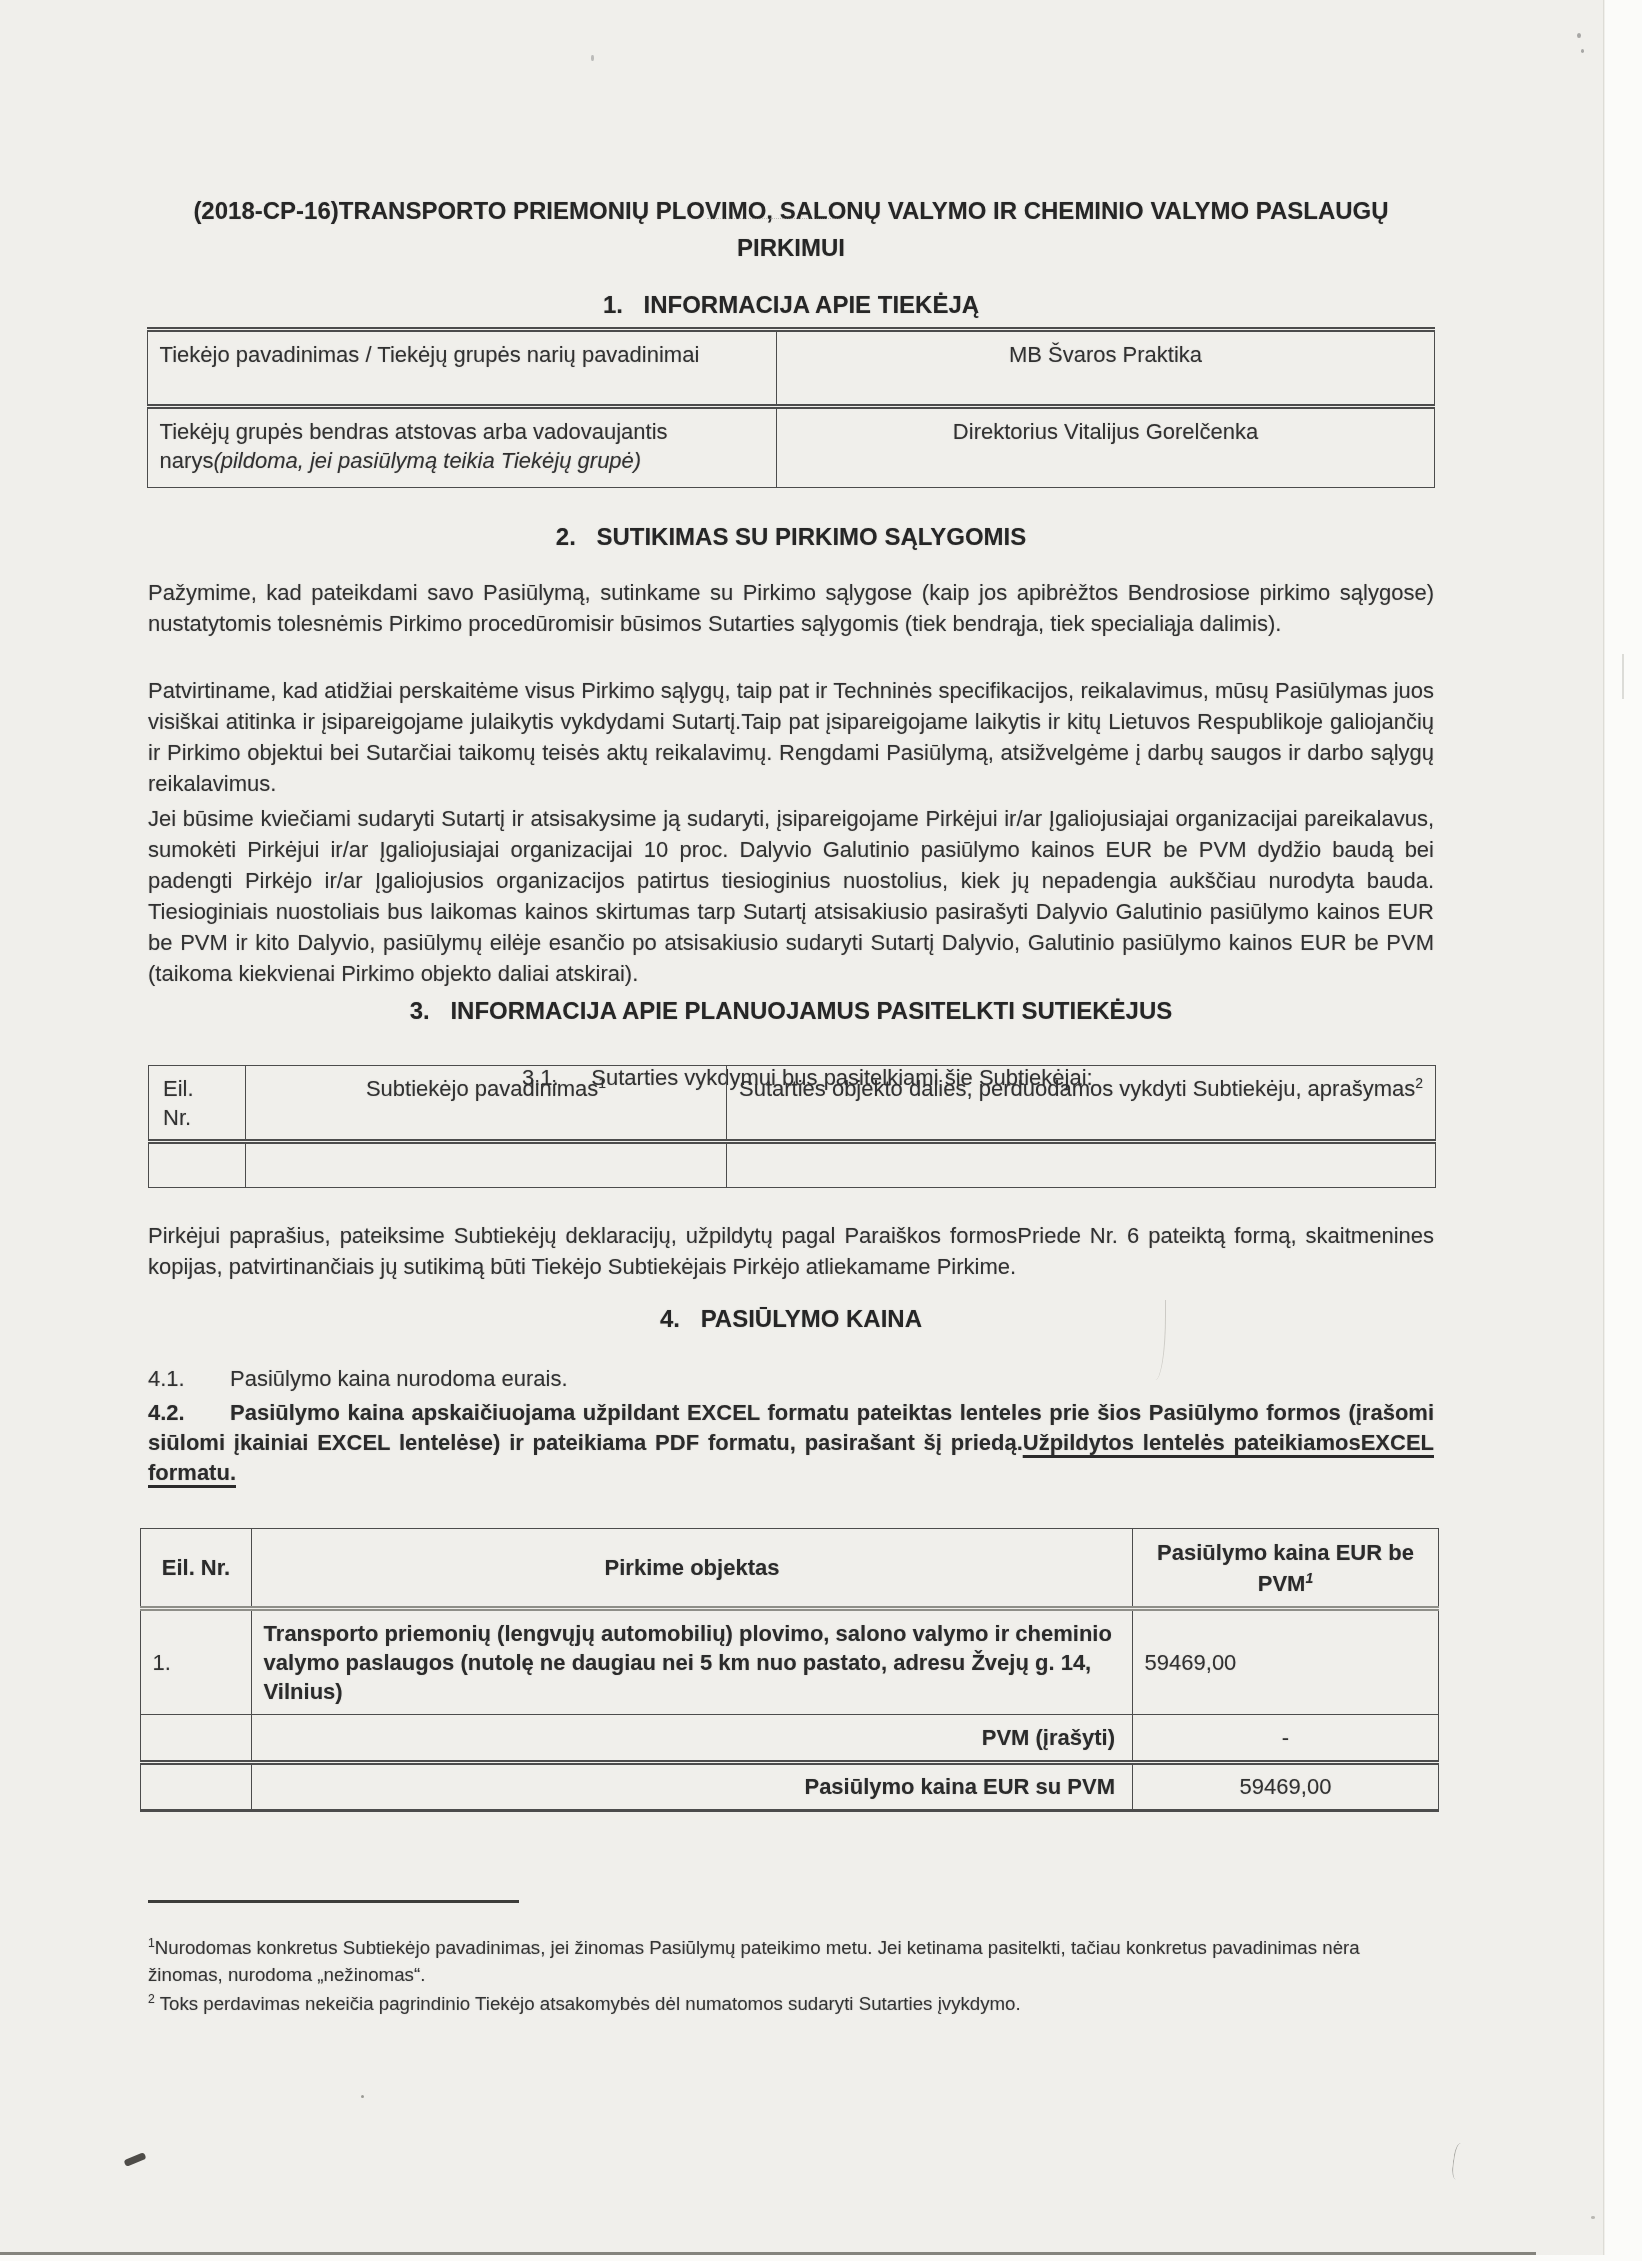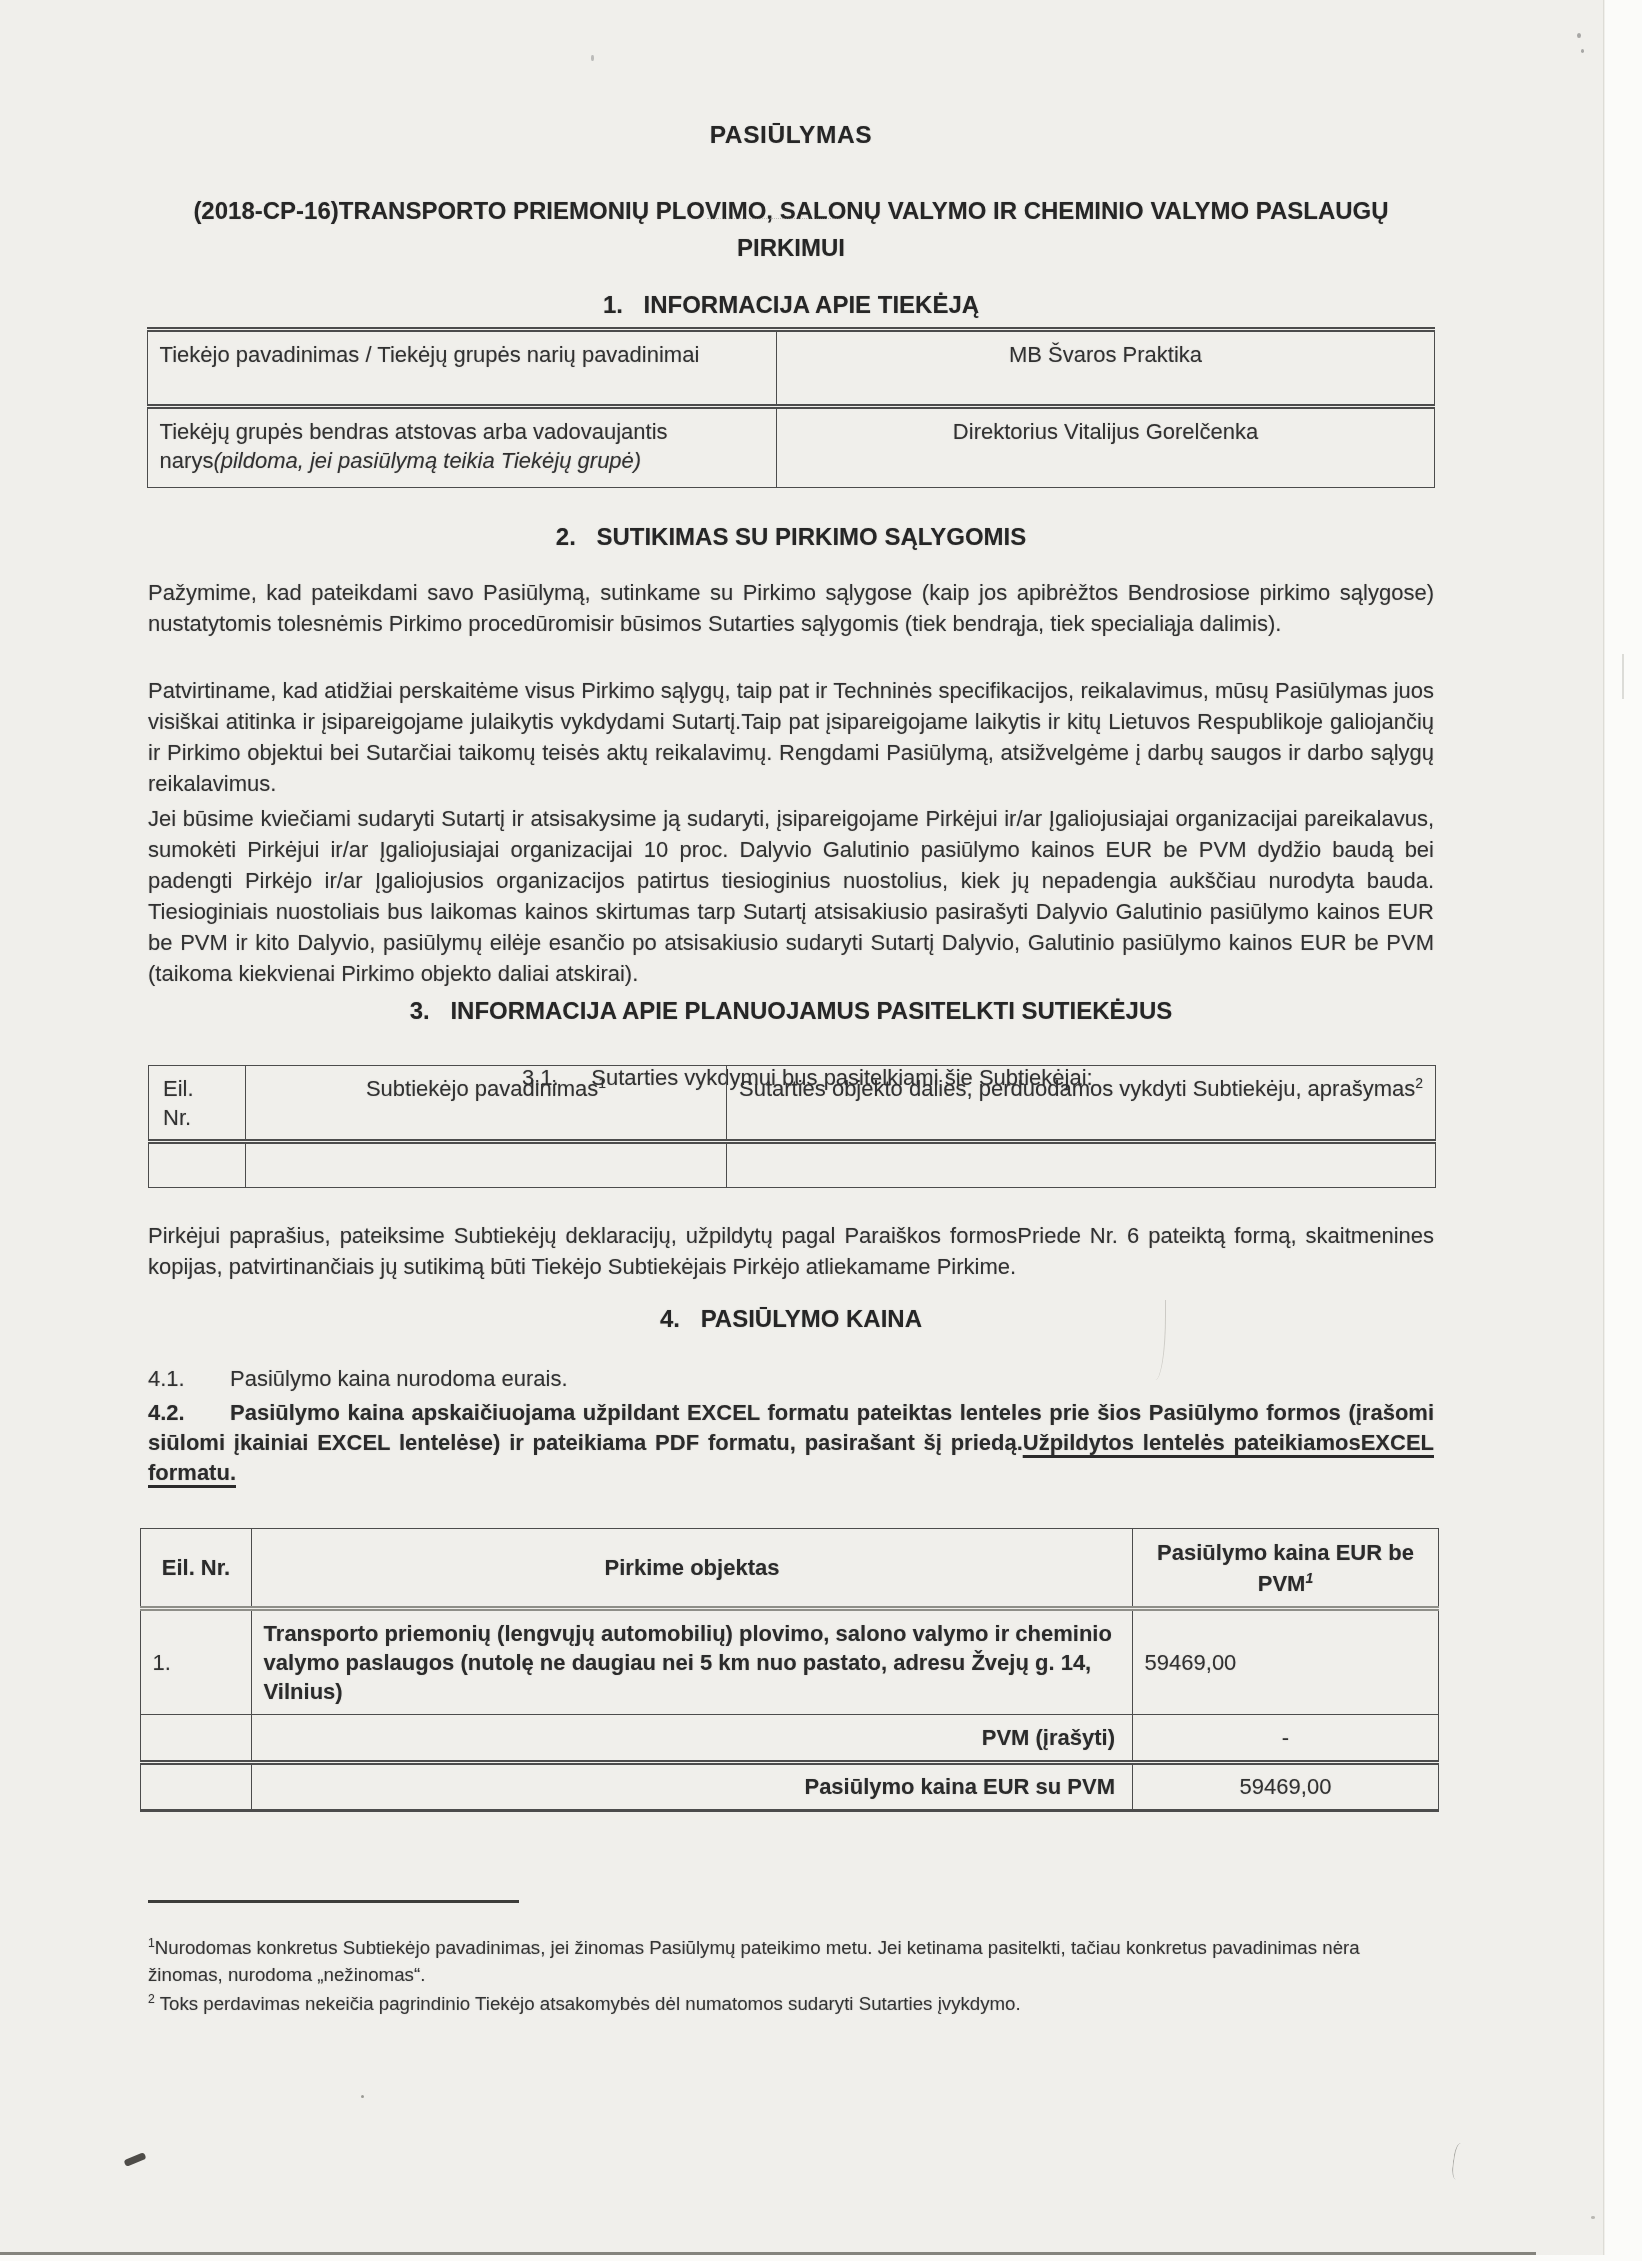--- a/index.html
+++ b/index.html
@@ -87,21 +87,20 @@
   .squiggle{left:1453px;top:2143px;width:13px;height:37px;border-left:1.9px solid #8d8d88;border-radius:40% 0 0 40%;transform:rotate(8deg);opacity:.7;}
   .pencil-dash{left:124px;top:2156px;width:22px;height:7px;background:#4e4c48;border-radius:3.2px;transform:rotate(-22deg);}
 </style>
 </head>
 <body>
 
 <div class="paper"></div>
 
 <div class="content">
 
-  <div class="center-block doc-title">PASIŪLYMAS</div>
 
   <div class="center-block doc-subtitle">
     <div>(2018-CP-16)TRANSPORTO PRIEMONIŲ PLOVIMO, SALONŲ VALYMO IR CHEMINIO VALYMO PASLAUGŲ</div>
     <div>PIRKIMUI</div>
   </div>
 
   <div class="center-block sec-h" style="top:291px;text-align:center;">
     <span class="num">1.</span><span>INFORMACIJA APIE TIEKĖJĄ</span>
   </div>
 

